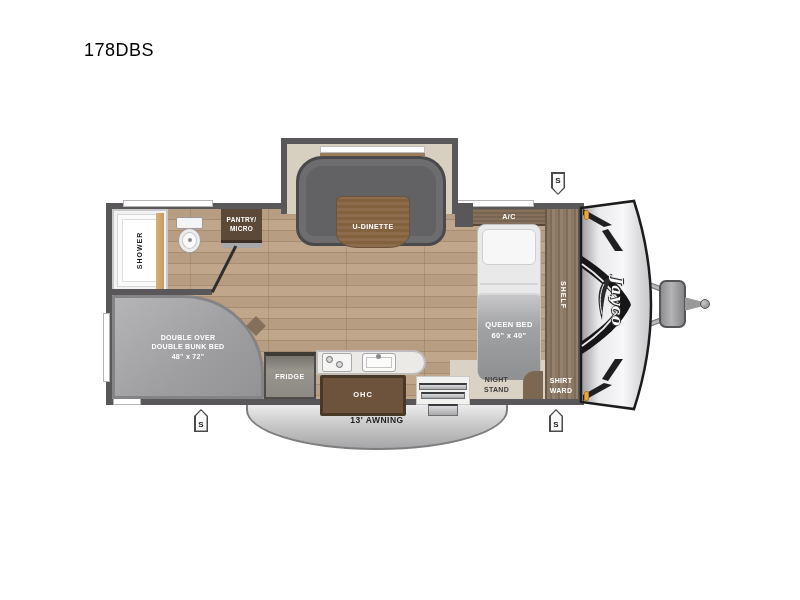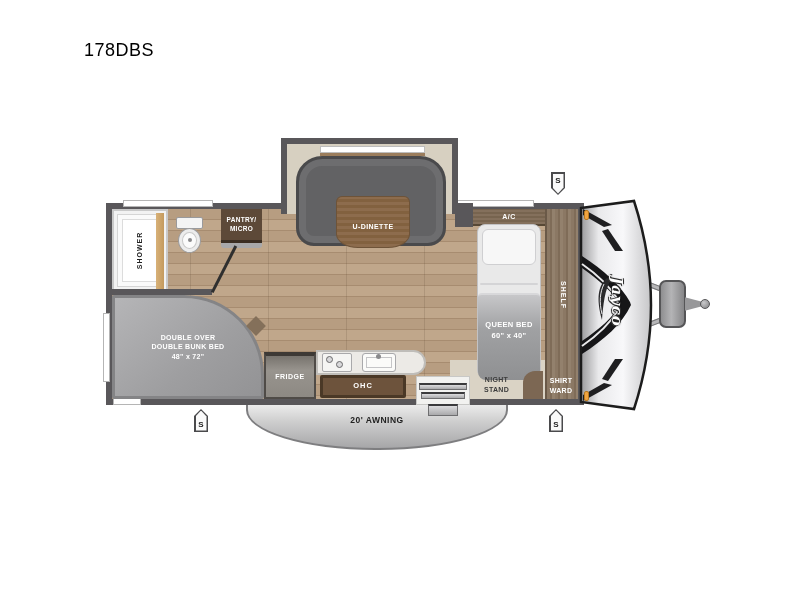--- a/index.html
+++ b/index.html
@@ -59,21 +59,21 @@
     border:2px solid #4f4b47;border-top:4px solid #3d3935;
     display:flex;align-items:center;justify-content:center;}
   .fridge span{font-size:7px;letter-spacing:.5px;}
   .counter{left:316px;top:350px;width:110px;height:25px;background:#eceae6;border:2px solid #bfbdb9;
     border-radius:0 18px 18px 0;box-sizing:border-box;}
   .stove{left:322px;top:353px;width:30px;height:19px;background:#f5f5f3;border:1px solid #a9a9ab;border-radius:2px;box-sizing:border-box;}
   .burner{position:absolute;width:7px;height:7px;border:1.5px solid #6a6a6c;border-radius:50%;background:#d8d8da;box-sizing:border-box;}
   .sink{left:362px;top:353px;width:34px;height:19px;background:#fbfbf9;border:1px solid #a9a9ab;border-radius:3px;box-sizing:border-box;
     box-shadow:inset 0 0 0 3px #fbfbf9, inset 0 0 0 4px #c5c5c7;}
   .faucet{left:376px;top:354px;width:5px;height:5px;background:#8a8a8c;border-radius:50%;}
-  .ohc{left:320px;top:375px;width:86px;height:23px;background:#6d533c;border:3px solid #4a3826;border-radius:2px;
+  .ohc{left:320px;top:375px;width:86px;height:41px;background:#6d533c;border:3px solid #4a3826;border-radius:2px;
     box-sizing:border-box;display:flex;align-items:center;justify-content:center;}
   .ohc span{font-size:7.5px;letter-spacing:1px;}
 
   
   .step-frame{left:416px;top:376px;width:54px;height:29px;background:#f2f2f0;border:1px solid #c8c8c6;box-sizing:border-box;}
   .step{background:linear-gradient(180deg,#dcdcde,#a9a9ab);border:1px solid #6e6e70;border-top:2px solid #3a3a3c;box-sizing:border-box;}
 
   
   .wallblock{left:455px;top:203px;width:18px;height:24px;background:#59575a;}
   .ac{left:473px;top:209px;width:72px;height:17px;box-sizing:border-box;
@@ -140,21 +140,21 @@
     background:radial-gradient(circle at 35% 35%,#c9c9cb,#808082);border:1px solid #565658;}
 </style>
 </head>
 <body>
 
 <div class="canvas">
 
   <div class="abs title">178DBS</div>
 
   <div class="abs awning">
-    <span>20' AWNING</span>
+    <span>13' AWNING</span>
   </div>
 
   <div class="abs body-box"></div>
   <div class="abs beige-patch"></div>
 
   <div class="abs win" style="left:123px;top:200px;width:90px;height:7px;"></div>
   <div class="abs win" style="left:440px;top:200px;width:94px;height:7px;"></div>
   <div class="abs win" style="left:103px;top:313px;width:7px;height:69px;"></div>
   <div class="abs win" style="left:113px;top:398px;width:28px;height:7px;"></div>
 

